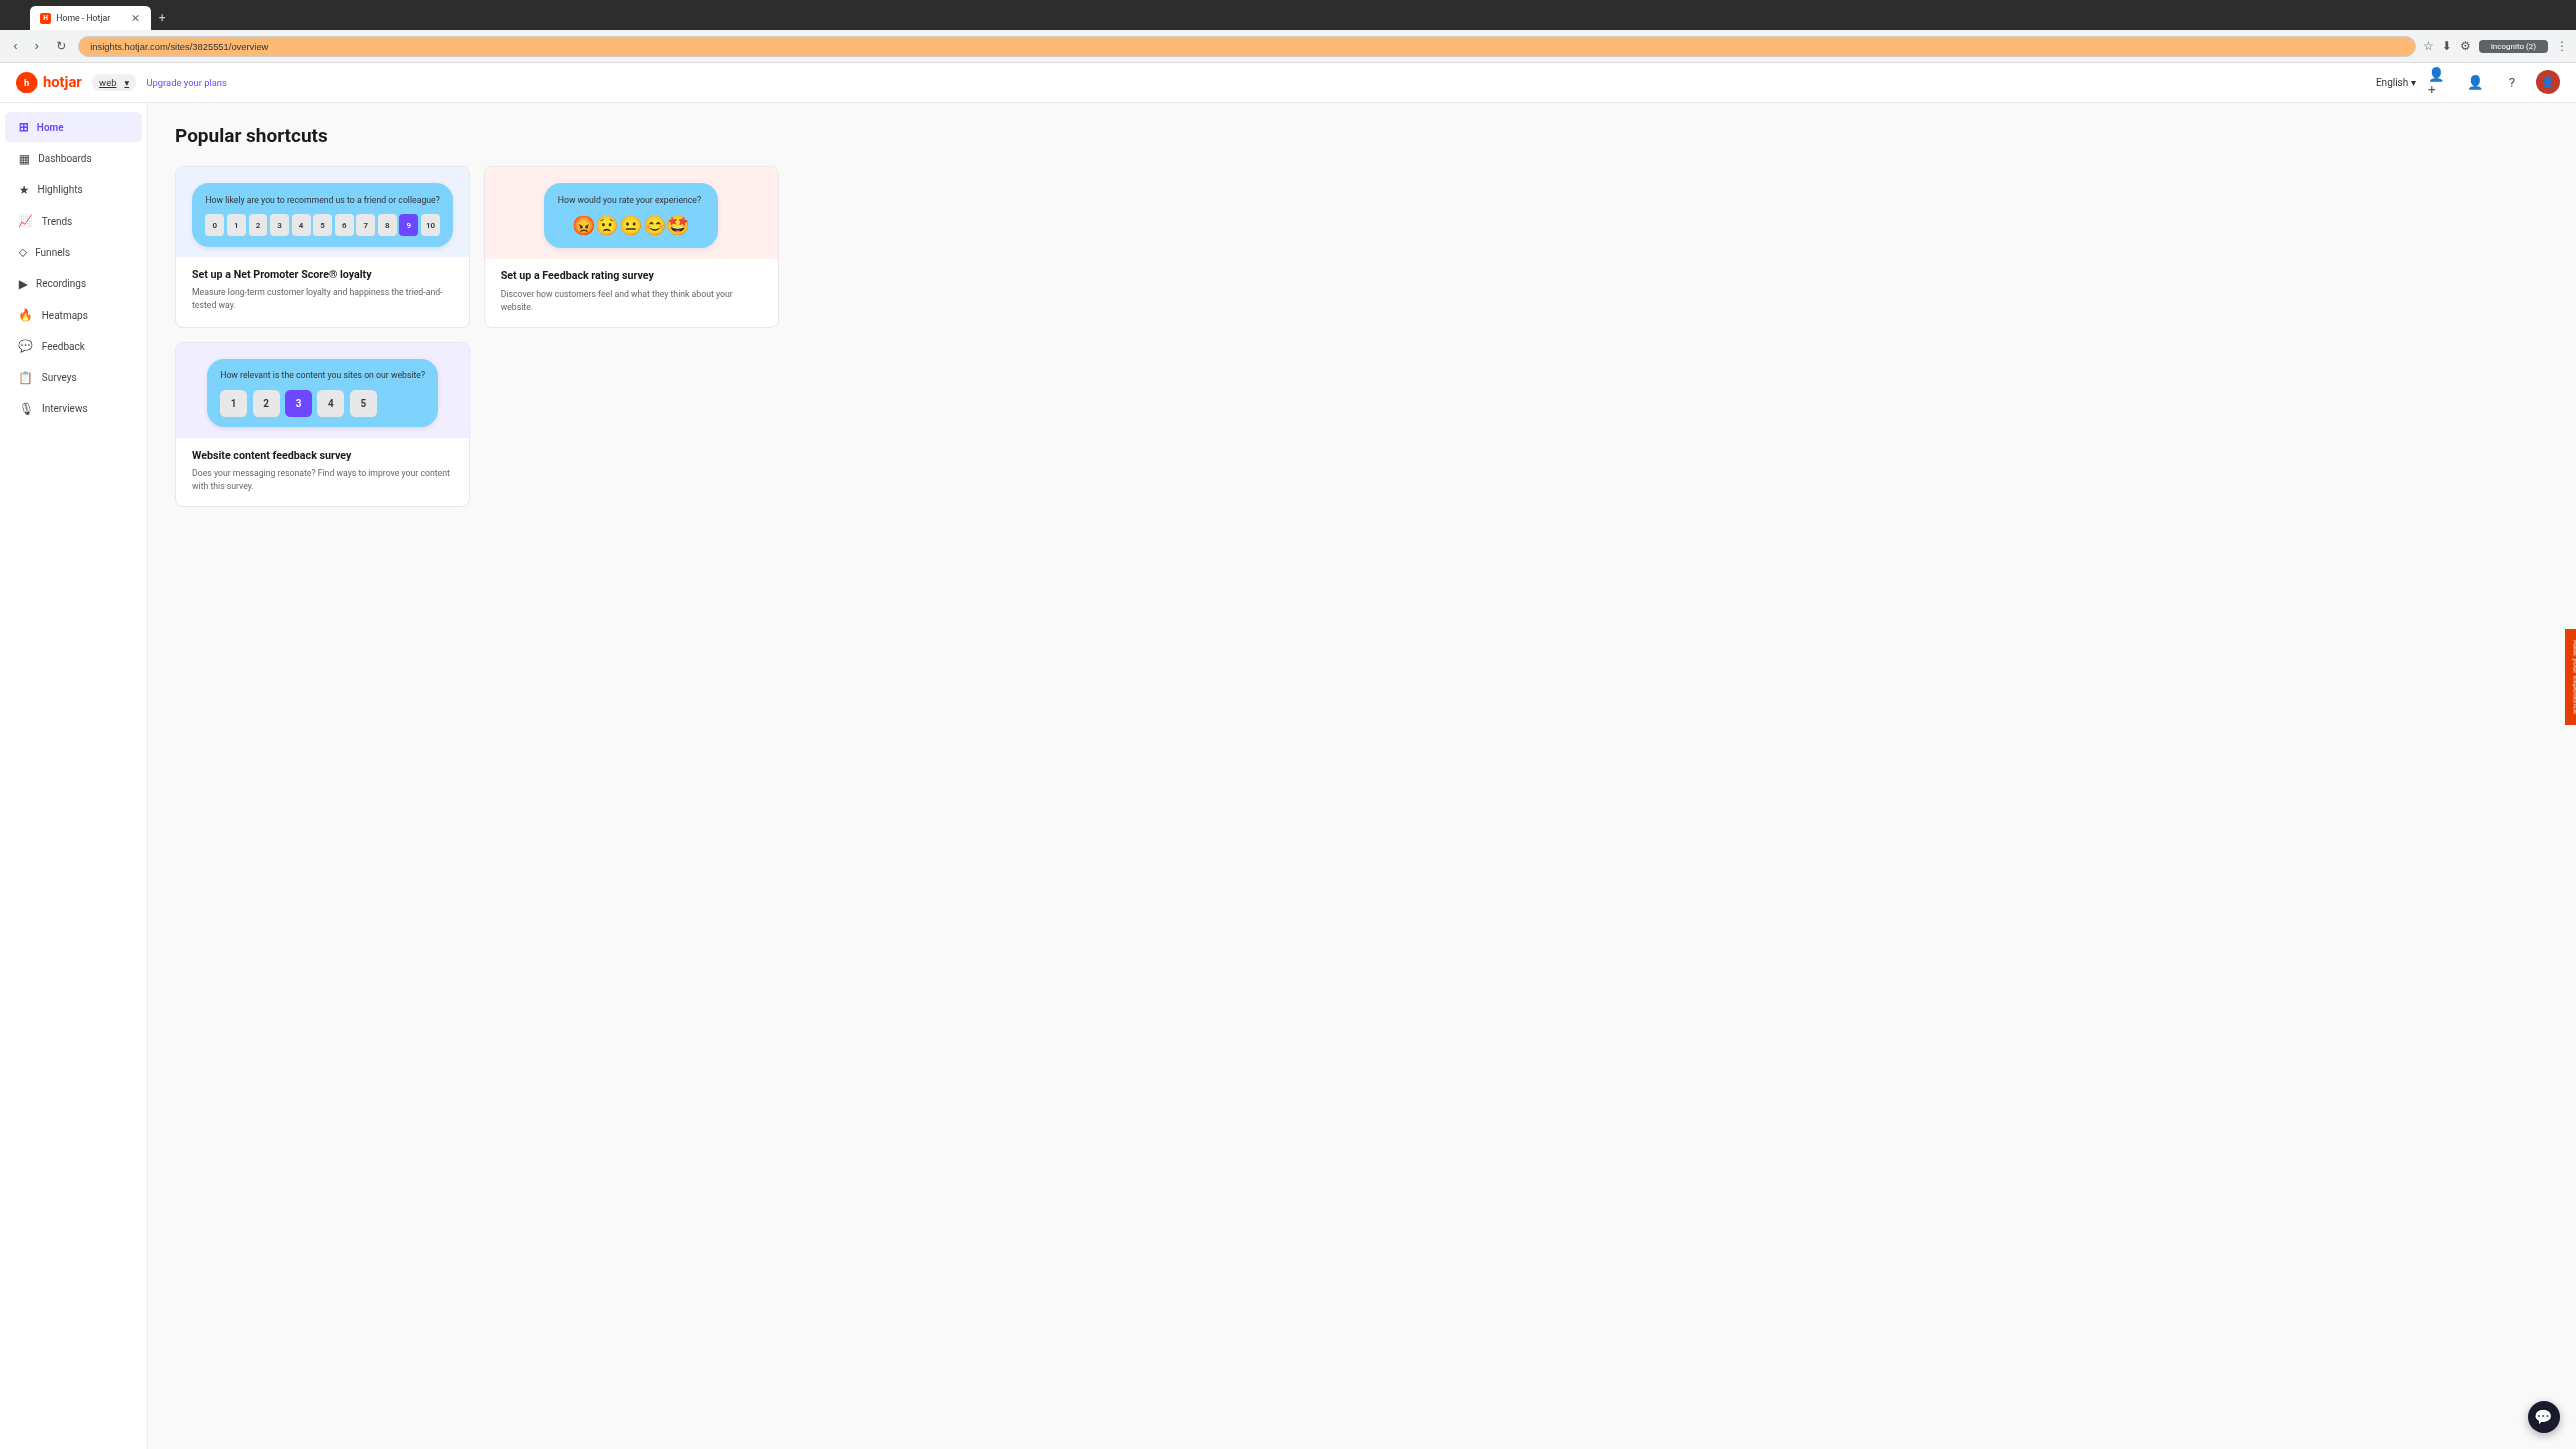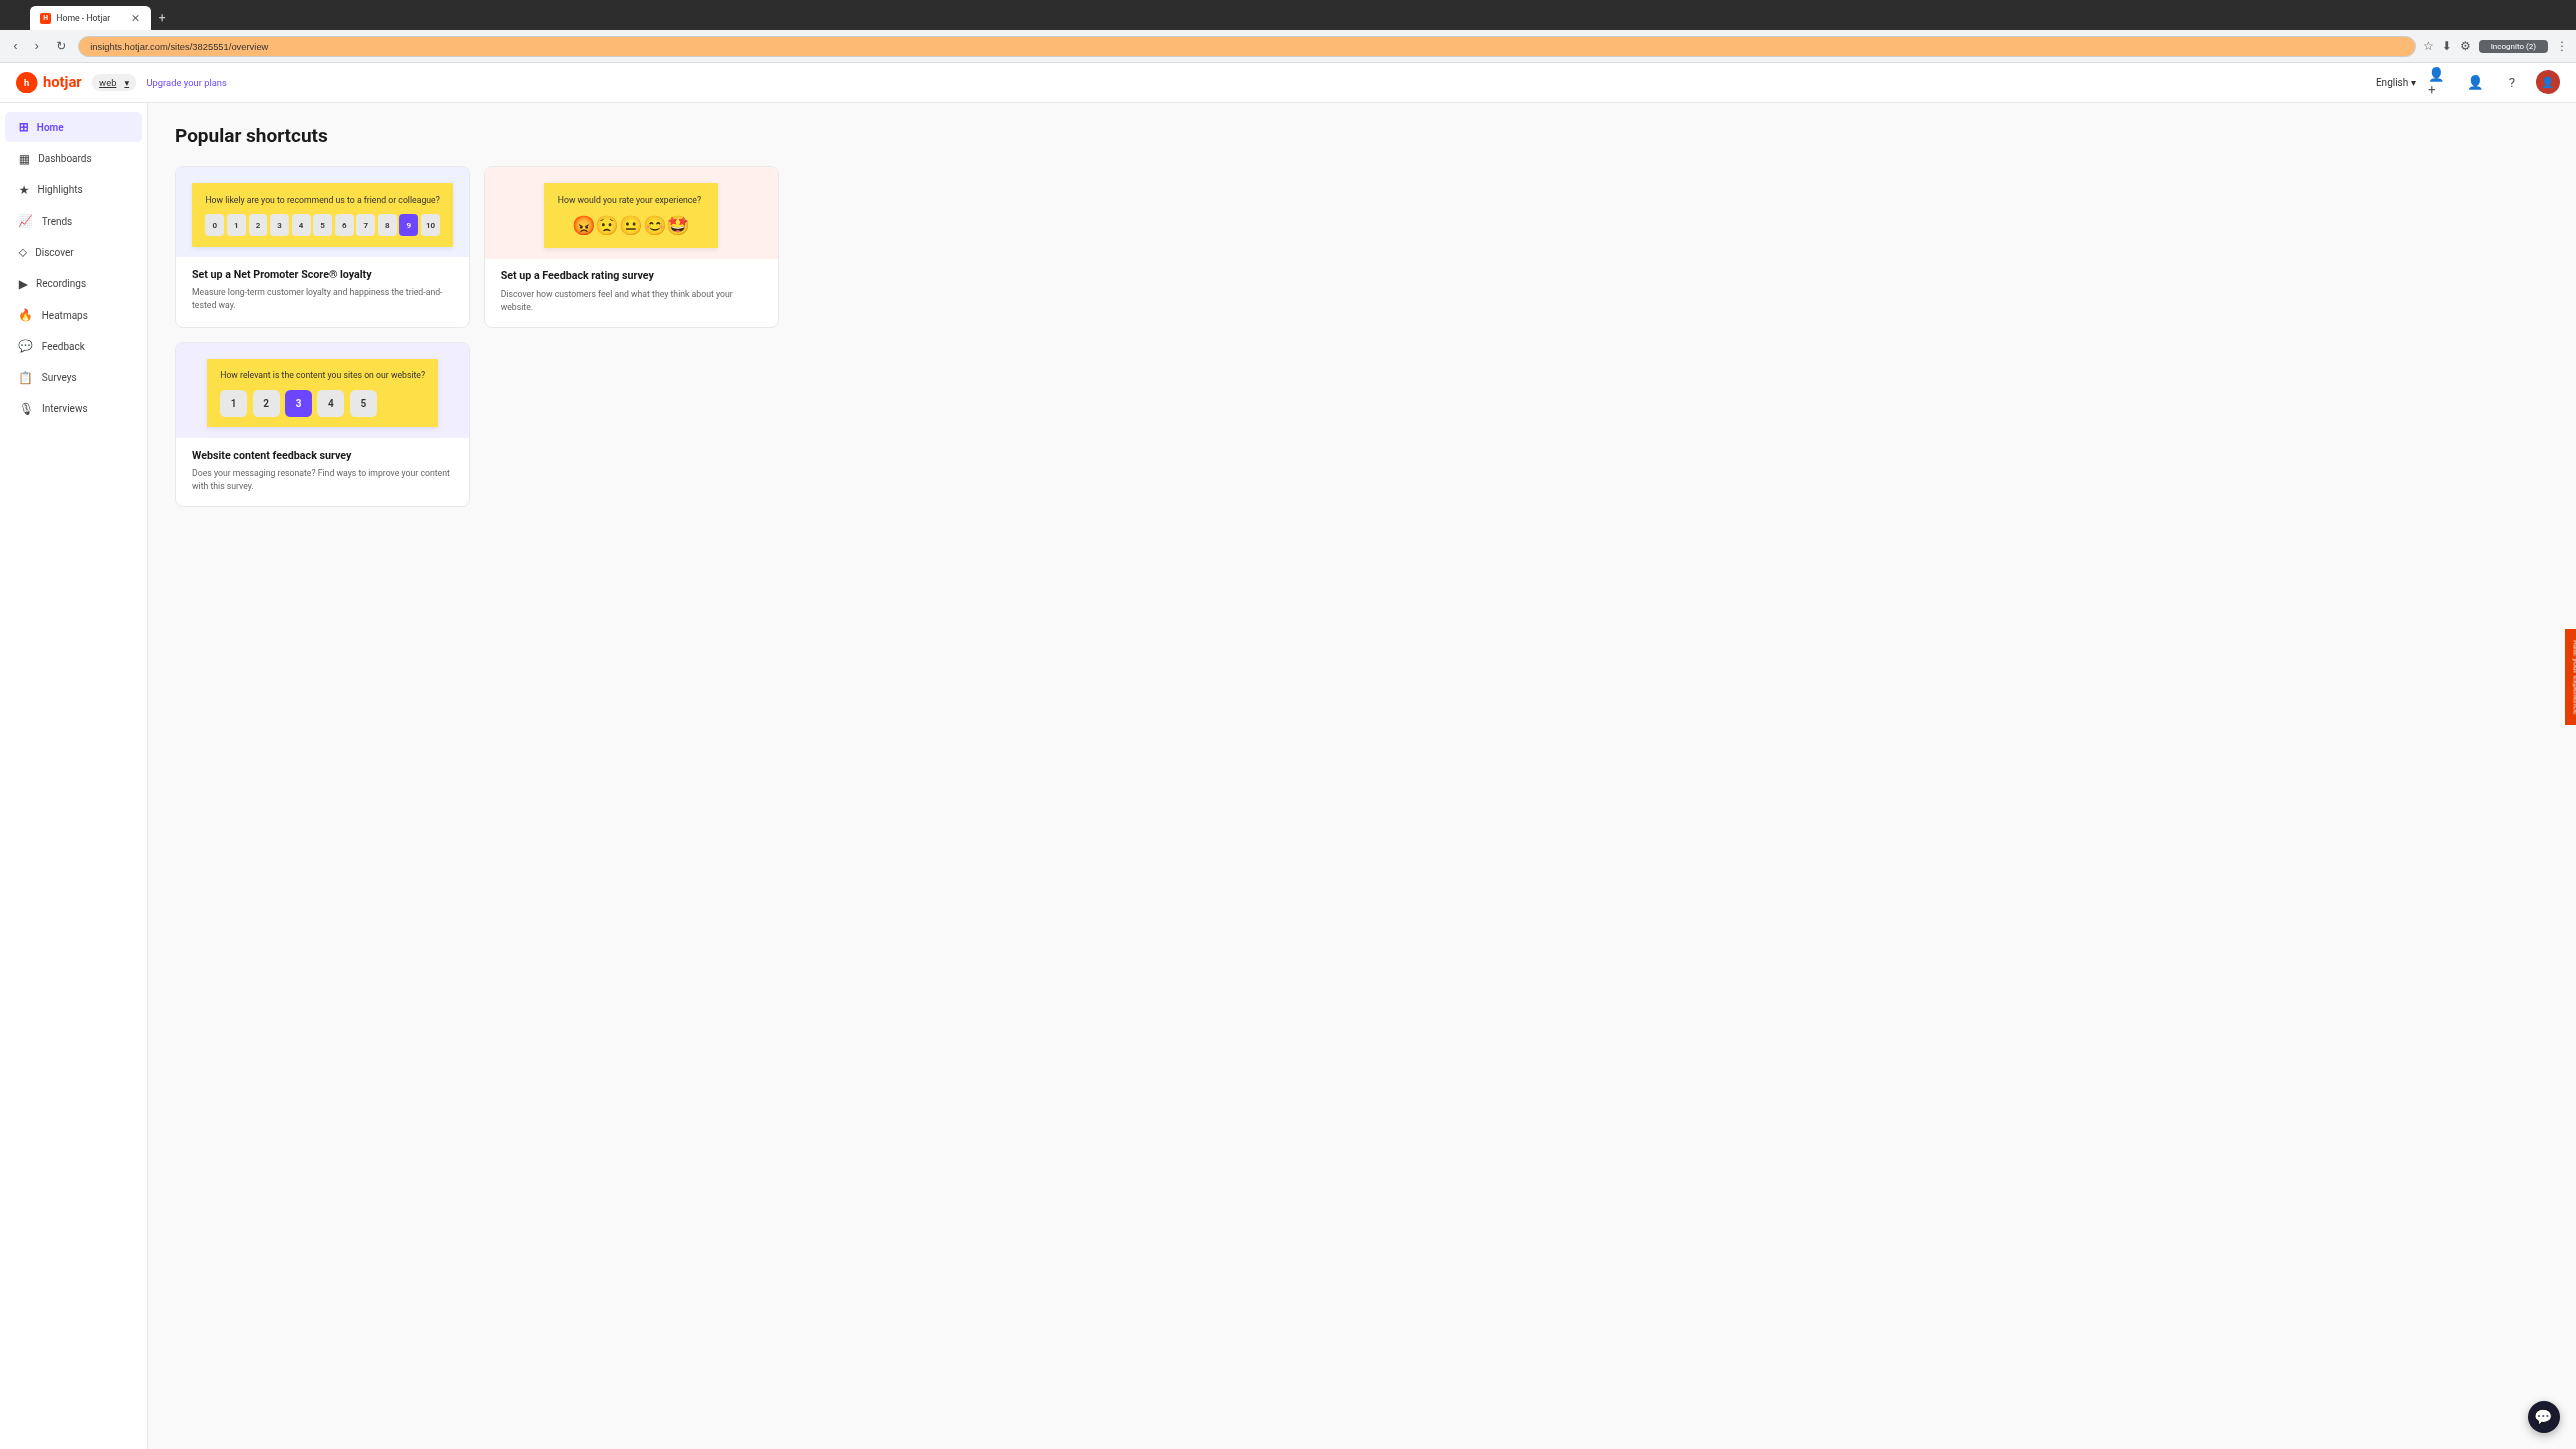--- a/index.html
+++ b/index.html
@@ -50,21 +50,21 @@
     .page-title { font-size: 19px; font-weight: 700; color: #1a1a1a; margin-bottom: 19px; }
 
     
     .cards-grid { display: grid; grid-template-columns: 1fr 1fr; gap: 13.4px; max-width: 604px; }
     .shortcut-card { background: #fff; border: 0.7px solid #e8e8e8; border-radius: 8px; overflow: hidden; cursor: pointer; }
     .card-preview { padding: 16px 16px 10.7px; display: flex; justify-content: center; }
     .card-preview.nps-bg { background: #eef2ff; }
     .card-preview.rating-bg { background: #fff0ee; }
     .card-preview.content-bg { background: #f0eeff; }
 
-    .preview-box { background: #fde047; border-radius: 1px; padding: 10.7px 13.4px; box-shadow: 0 1.3px 5.4px rgba(0,0,0,0.08); min-width: 174px; }
+    .preview-box { background: #7dd3fc; border-radius: 17px; padding: 10.7px 13.4px; box-shadow: 0 1.3px 5.4px rgba(0,0,0,0.08); min-width: 174px; }
     .preview-question { font-size: 8.7px; color: #333; margin-bottom: 8px; line-height: 1.4; }
     .nps-buttons { display: flex; gap: 2.7px; }
     .nps-btn { width: 21.5px; height: 21.5px; border-radius: 4px; display: flex; align-items: center; justify-content: center; font-size: 8px; font-weight: 600; background: #e8e8e8; color: #333; }
     .nps-btn.selected { background: #6c47ff; color: #fff; }
     .emoji-row { display: flex; gap: 5.4px; justify-content: center; font-size: 19px; }
     .rating-buttons { display: flex; gap: 5.4px; }
     .rating-btn { width: 27px; height: 27px; border-radius: 5.4px; display: flex; align-items: center; justify-content: center; font-size: 10px; font-weight: 600; background: #e8e8e8; color: #333; }
     .rating-btn.selected { background: #6c47ff; color: #fff; }
     .rating-bar { height: 4px; background: #e0e0e0; border-radius: 2px; margin-top: 2.7px; }
 
@@ -160,21 +160,21 @@
         <div class="sidebar-item">
       <span class="sidebar-icon">★</span>
       <span>Highlights</span>
     </div>
         <div class="sidebar-item">
       <span class="sidebar-icon">📈</span>
       <span>Trends</span>
     </div>
         <div class="sidebar-item">
       <span class="sidebar-icon">⬦</span>
-      <span>Discover</span>
+      <span>Funnels</span>
     </div>
         <div class="sidebar-item">
       <span class="sidebar-icon">▶</span>
       <span>Recordings</span>
     </div>
         <div class="sidebar-item">
       <span class="sidebar-icon">🔥</span>
       <span>Heatmaps</span>
     </div>
         <div class="sidebar-item">

